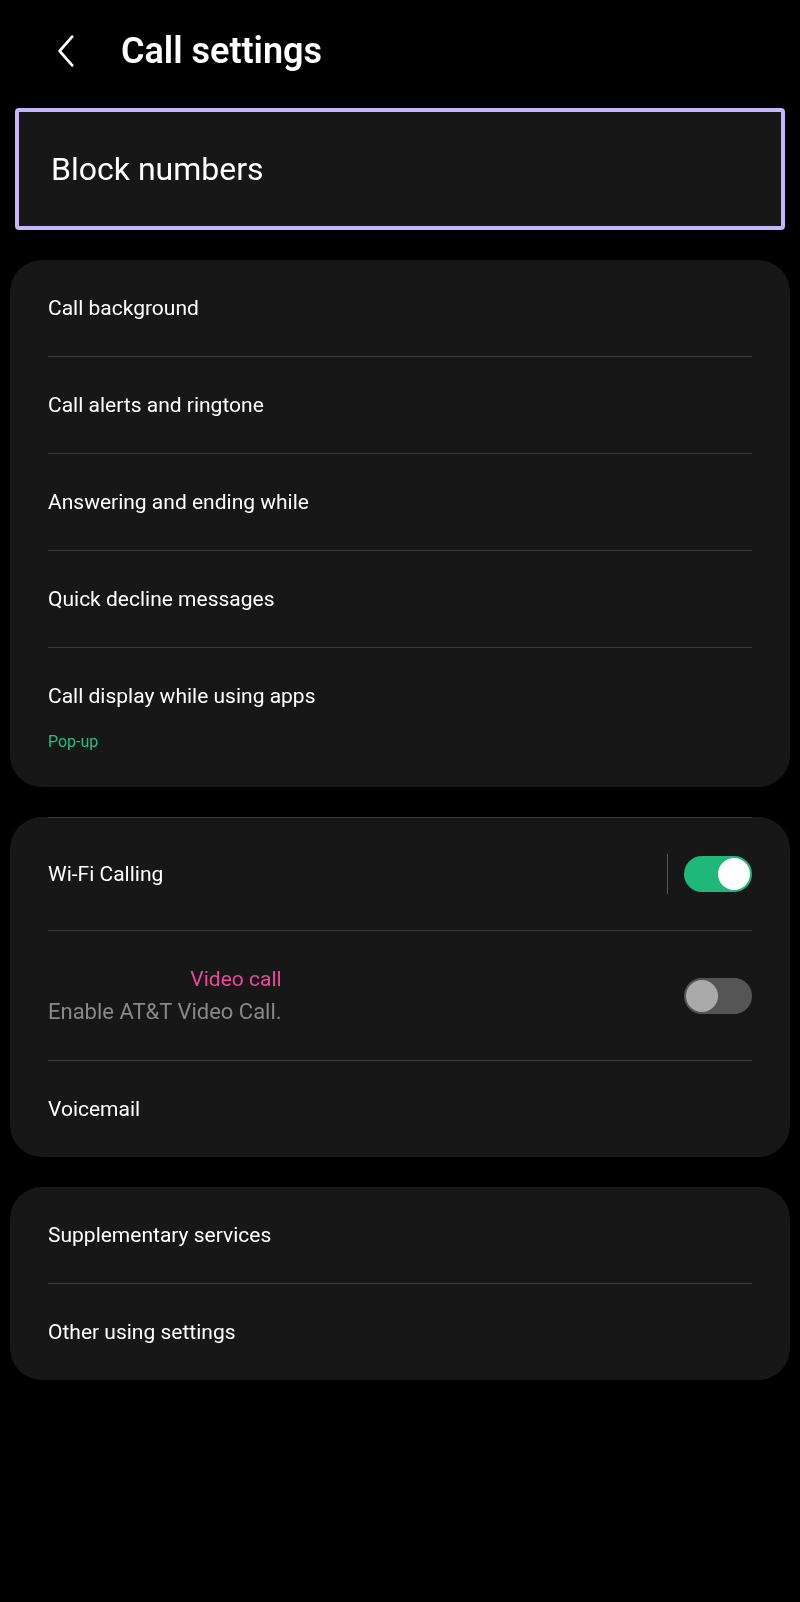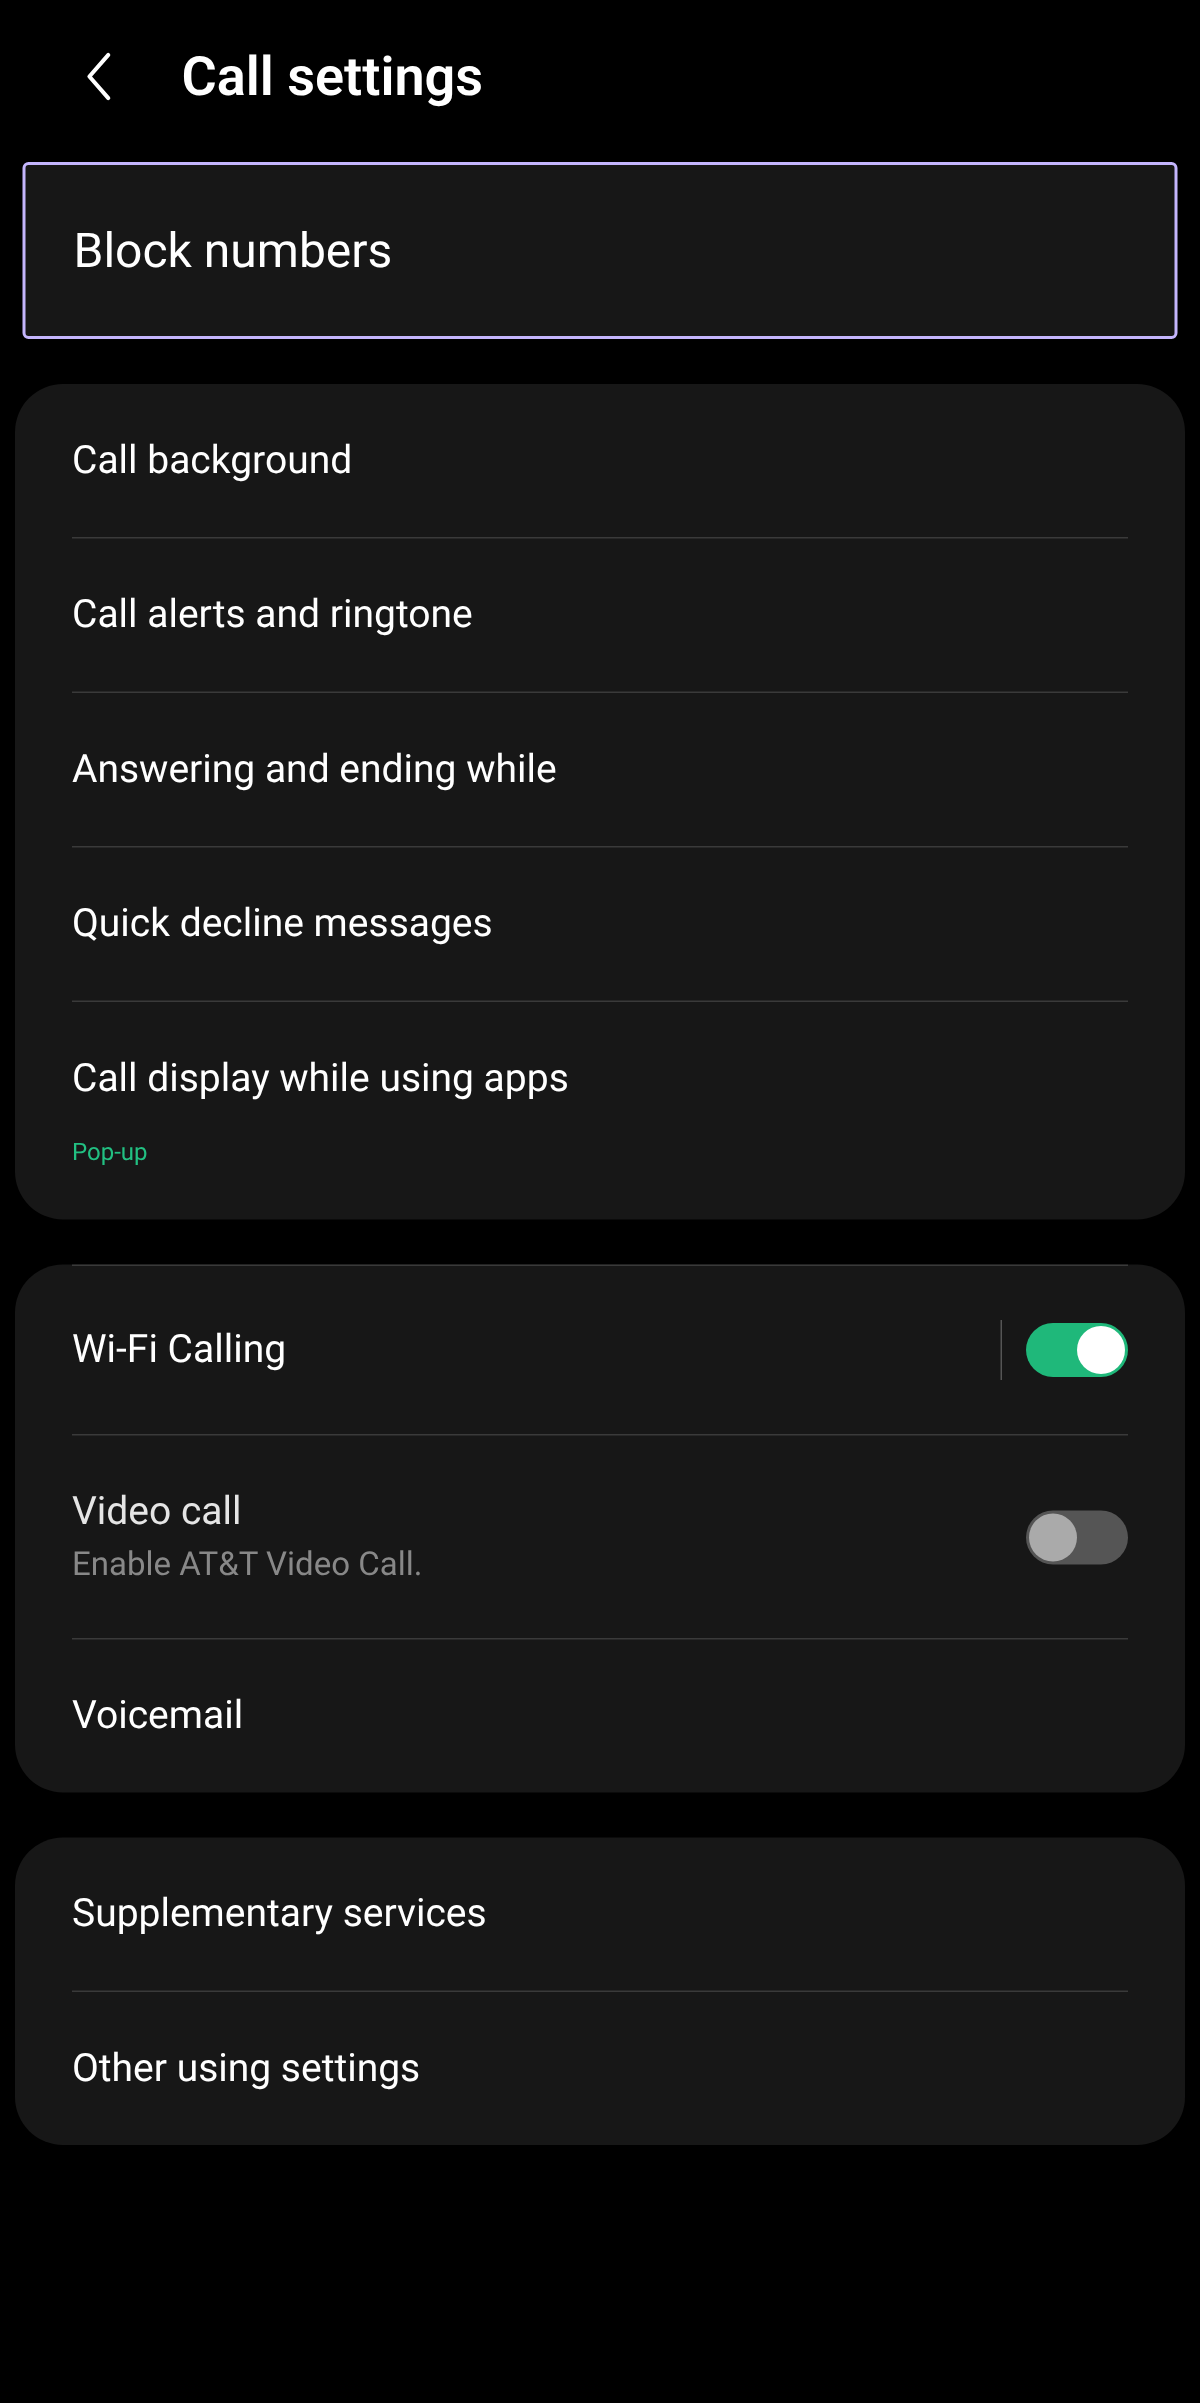--- a/index.html
+++ b/index.html
@@ -32,21 +32,21 @@
     .back-icon svg {
       width: 22px;
       height: 36px;
     }
     .page-title {
       font-size: 36px;
       font-weight: 600;
     }
     .highlighted-card {
       margin: 6px 15px 30px 15px;
-      border: 2px solid #c4b5fd;
+      border: 4px solid #c4b5fd;
       border-radius: 4px;
       background: #171717;
       padding: 38px 32px;
     }
     .highlighted-card .item-label {
       font-size: 32px;
       color: #ffffff;
     }
     .card {
       margin: 0 10px 30px 10px;
@@ -61,36 +61,37 @@
       justify-content: space-between;
       cursor: pointer;
       position: relative;
     }
     .item-content {
       display: flex;
       flex-direction: column;
       gap: 4px;
     }
     .item-label {
-      font-size: 26px;
+      font-size: 21px;
       color: #ffffff;
       font-weight: 400;
     }
     .item-sublabel {
       font-size: 16px;
       color: #22c082;
       margin-top: 20px;
     }
     .item-description {
       font-size: 22px;
       color: #888888;
       margin-top: 4px;
     }
     .item.disabled .item-label {
-      color: #e5e5e5;
+      color: #ec4899;
+      text-align: right;
     }
     .item.section-header {
       cursor: default;
     }
     .item.section-header .item-label {
       color: #888888;
     }
     .divider {
       height: 1px;
       background: #3a3a3a;

